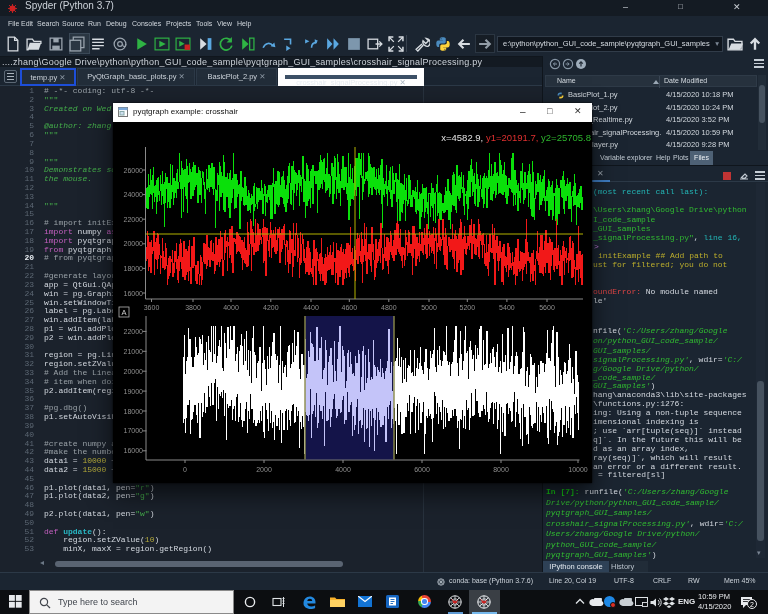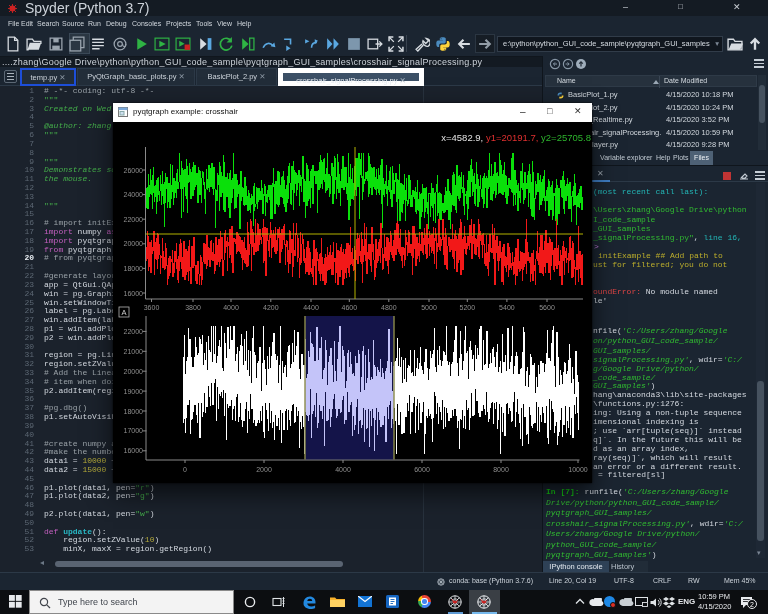--- a/index.html
+++ b/index.html
@@ -15,21 +15,21 @@
 .tl{fill:#8f8f8f;font-family:"Liberation Sans",sans-serif;font-size:7px}
 .ax{stroke:#8a8a8a;stroke-width:1}
 </style></head>
 <body>
 
 <div class="abs" style="left:0;top:0;width:768px;height:16px;background:#141b23">
   <svg class="abs" style="left:7px;top:3px" width="11" height="11" viewBox="0 0 11 11">
       <circle cx="5.5" cy="5.5" r="3" fill="#c22"></circle>
       <path d="M5.5 1v9M1 5.5h9M2 2l7 7M9 2l-7 7" stroke="#c22" stroke-width="0.9" fill="none"></path>
     </svg>
-  <span class="abs" style="left:25px;top:0;font-size:14px;color:#cdd3da">Spyder (Python 3.7)</span>
+  <span class="abs" style="left:25px;top:0;font-size:10px;color:#cdd3da">Spyder (Python 3.7)</span>
   <span class="abs" style="left:623px;top:2px;font-size:9px;color:#c9ced4">–</span>
   <span class="abs" style="left:678px;top:2px;font-size:8px;color:#c9ced4">□</span>
   <span class="abs" style="left:733px;top:2px;font-size:9px;color:#c9ced4">✕</span>
 </div>
 
 <div class="abs" style="left:0;top:16px;width:768px;height:15px;background:#1b2531;color:#d3d9df;font-size:7px">
   <span class="abs" style="left:8px;top:4px">File</span>
   <span class="abs" style="left:21px;top:4px">Edit</span>
   <span class="abs" style="left:37px;top:4px">Search</span>
   <span class="abs" style="left:62px;top:4px">Source</span>
@@ -149,21 +149,21 @@
 
 <div class="abs" style="left:0;top:67px;width:542px;height:19px;background:#1b2531;border-bottom:1px solid #2c3947">
   <div class="abs" style="left:4px;top:3px;width:13px;height:13px;border:1px solid #5c6875;border-radius:2px">
       <div style="position:absolute;left:2px;top:2px;width:7px;height:1px;background:#aab3bc"></div>
       <div style="position:absolute;left:2px;top:5px;width:7px;height:1px;background:#aab3bc"></div>
       <div style="position:absolute;left:2px;top:8px;width:7px;height:1px;background:#aab3bc"></div>
     </div>
   <div class="abs" style="left:20px;top:1px;width:56px;height:18px;background:#222d39;border:2px solid #1d4ed8;color:#ccd3da;font-size:7.5px;line-height:16px;text-align:center">temp.py <span style="color:#8d99a5">✕</span></div>
   <div class="abs" style="left:77px;top:1px;width:118px;height:18px;background:#222d39;border:1px solid #2c3947;color:#ccd3da;font-size:7.5px;line-height:16px;text-align:center">PyQtGraph_basic_plots.py <span style="color:#8d99a5">✕</span></div>
   <div class="abs" style="left:196px;top:1px;width:81px;height:18px;background:#222d39;border:1px solid #2c3947;color:#ccd3da;font-size:7.5px;line-height:16px;text-align:center">BasicPlot_2.py <span style="color:#8d99a5">✕</span></div>
-  <div class="abs" style="left:278px;top:1px;width:146px;height:18px;background:#3c5066;border:5px solid #ffffff;color:#e8edf2;font-size:7.5px;line-height:16px;text-align:center">crosshair_signalProcessing.py <span style="color:#aab6c2">✕</span></div>
+  <div class="abs" style="left:278px;top:1px;width:146px;height:18px;background:#3c5066;border:7px solid #ffffff;color:#e8edf2;font-size:7.5px;line-height:16px;text-align:center">crosshair_signalProcessing.py <span style="color:#aab6c2">✕</span></div>
 </div>
 
 <div class="abs" style="left:0;top:86px;width:542px;height:486px;background:#1b222c;overflow:hidden">
   <div class="abs" style="left:423px;top:0;width:1px;height:486px;background:#28323e"></div>
   <pre class="abs" style="left:0;top:1px;width:34px;text-align:right;font-size:8px;line-height:8.81px;color:#5c6773">1
 2
 3
 4
 5
 6

